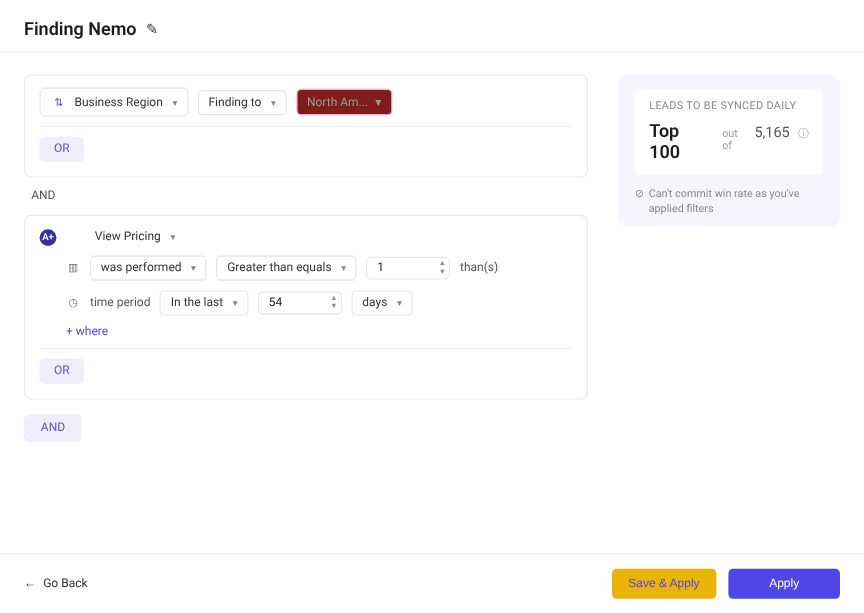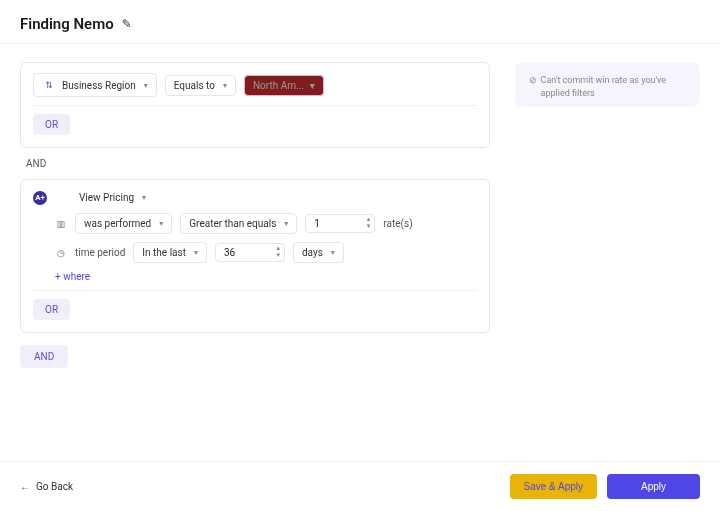--- a/index.html
+++ b/index.html
@@ -57,21 +57,21 @@
     <div class="left">
 
       <div class="rule-box">
         <div class="row">
           <span class="sel">
             <span class="icon-sq" style="color:#5b52c9;">⇅</span>
             <span>Business Region</span>
             <span class="chev">▾</span>
           </span>
           <span class="sel">
-            <span>Equals to</span>
+            <span>Finding to</span>
             <span class="chev">▾</span>
           </span>
           <span class="chip">
             <span>North Am...</span>
             <span class="chev">▾</span>
           </span>
         </div>
         <hr class="hr">
         <span class="or-btn">OR</span>
       </div>
@@ -98,32 +98,32 @@
               <span>Greater than equals</span>
               <span class="chev">▾</span>
             </span>
             <span class="numbox">
               <span>1</span>
               <span class="spin">
                   <span>▴</span>
                   <span>▾</span>
                 </span>
             </span>
-            <span class="plain">rate(s)</span>
+            <span class="plain">than(s)</span>
           </div>
 
           <div class="row">
             <span class="mini-icon">◷</span>
             <span class="plain">time period</span>
             <span class="sel">
               <span>In the last</span>
               <span class="chev">▾</span>
             </span>
             <span class="numbox">
-              <span>36</span>
+              <span>54</span>
               <span class="spin">
                   <span>▴</span>
                   <span>▾</span>
                 </span>
             </span>
             <span class="sel">
               <span>days</span>
               <span class="chev">▾</span>
             </span>
           </div>
@@ -135,20 +135,29 @@
         <span class="or-btn">OR</span>
       </div>
 
       <div style="margin-top:12px;">
         <span class="and-btn">AND</span>
       </div>
     </div>
 
     <div class="right">
       <div class="panel">
+        <div class="panel-inner">
+          <div class="p-label">LEADS TO BE SYNCED DAILY</div>
+          <div style="display:flex;align-items:baseline;gap:4px;">
+            <span class="big">Top 100</span>
+            <span class="out">out of</span>
+            <span class="outn">5,165</span>
+            <span class="info-icon">ⓘ</span>
+          </div>
+        </div>
         <div class="note">
           <span>⊘</span>
           <span>Can't commit win rate as you've applied filters</span>
         </div>
       </div>
     </div>
   </div>
 
   <div class="footer">
     <div class="back">

